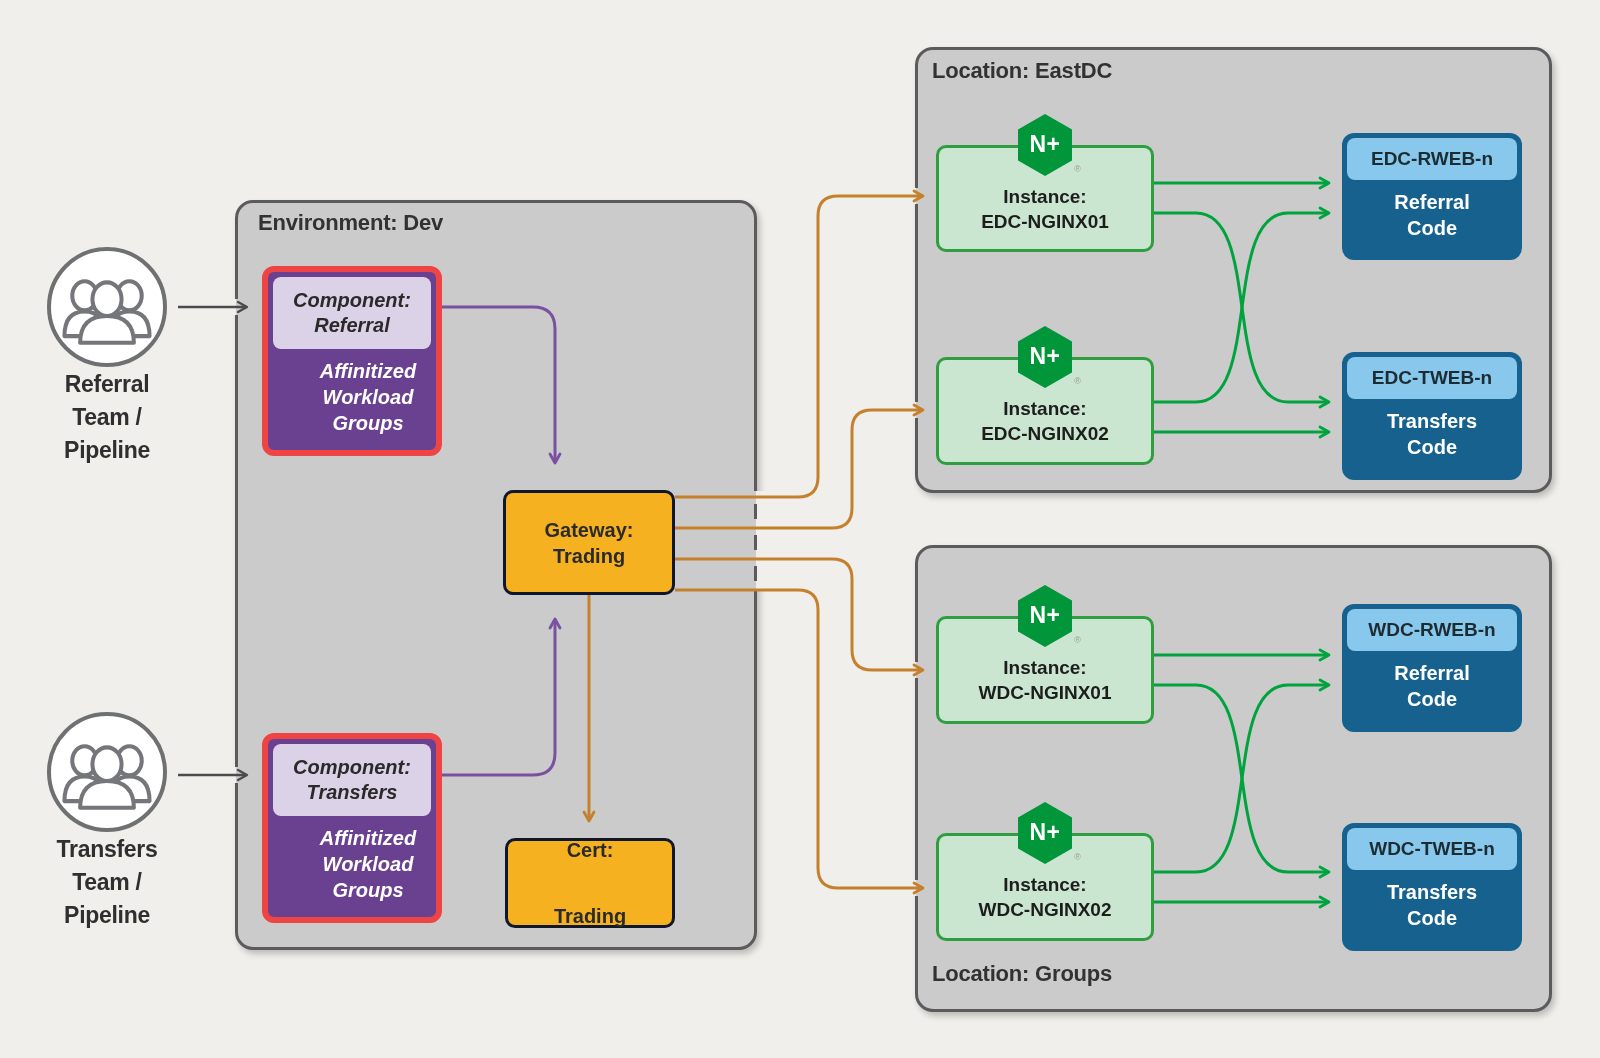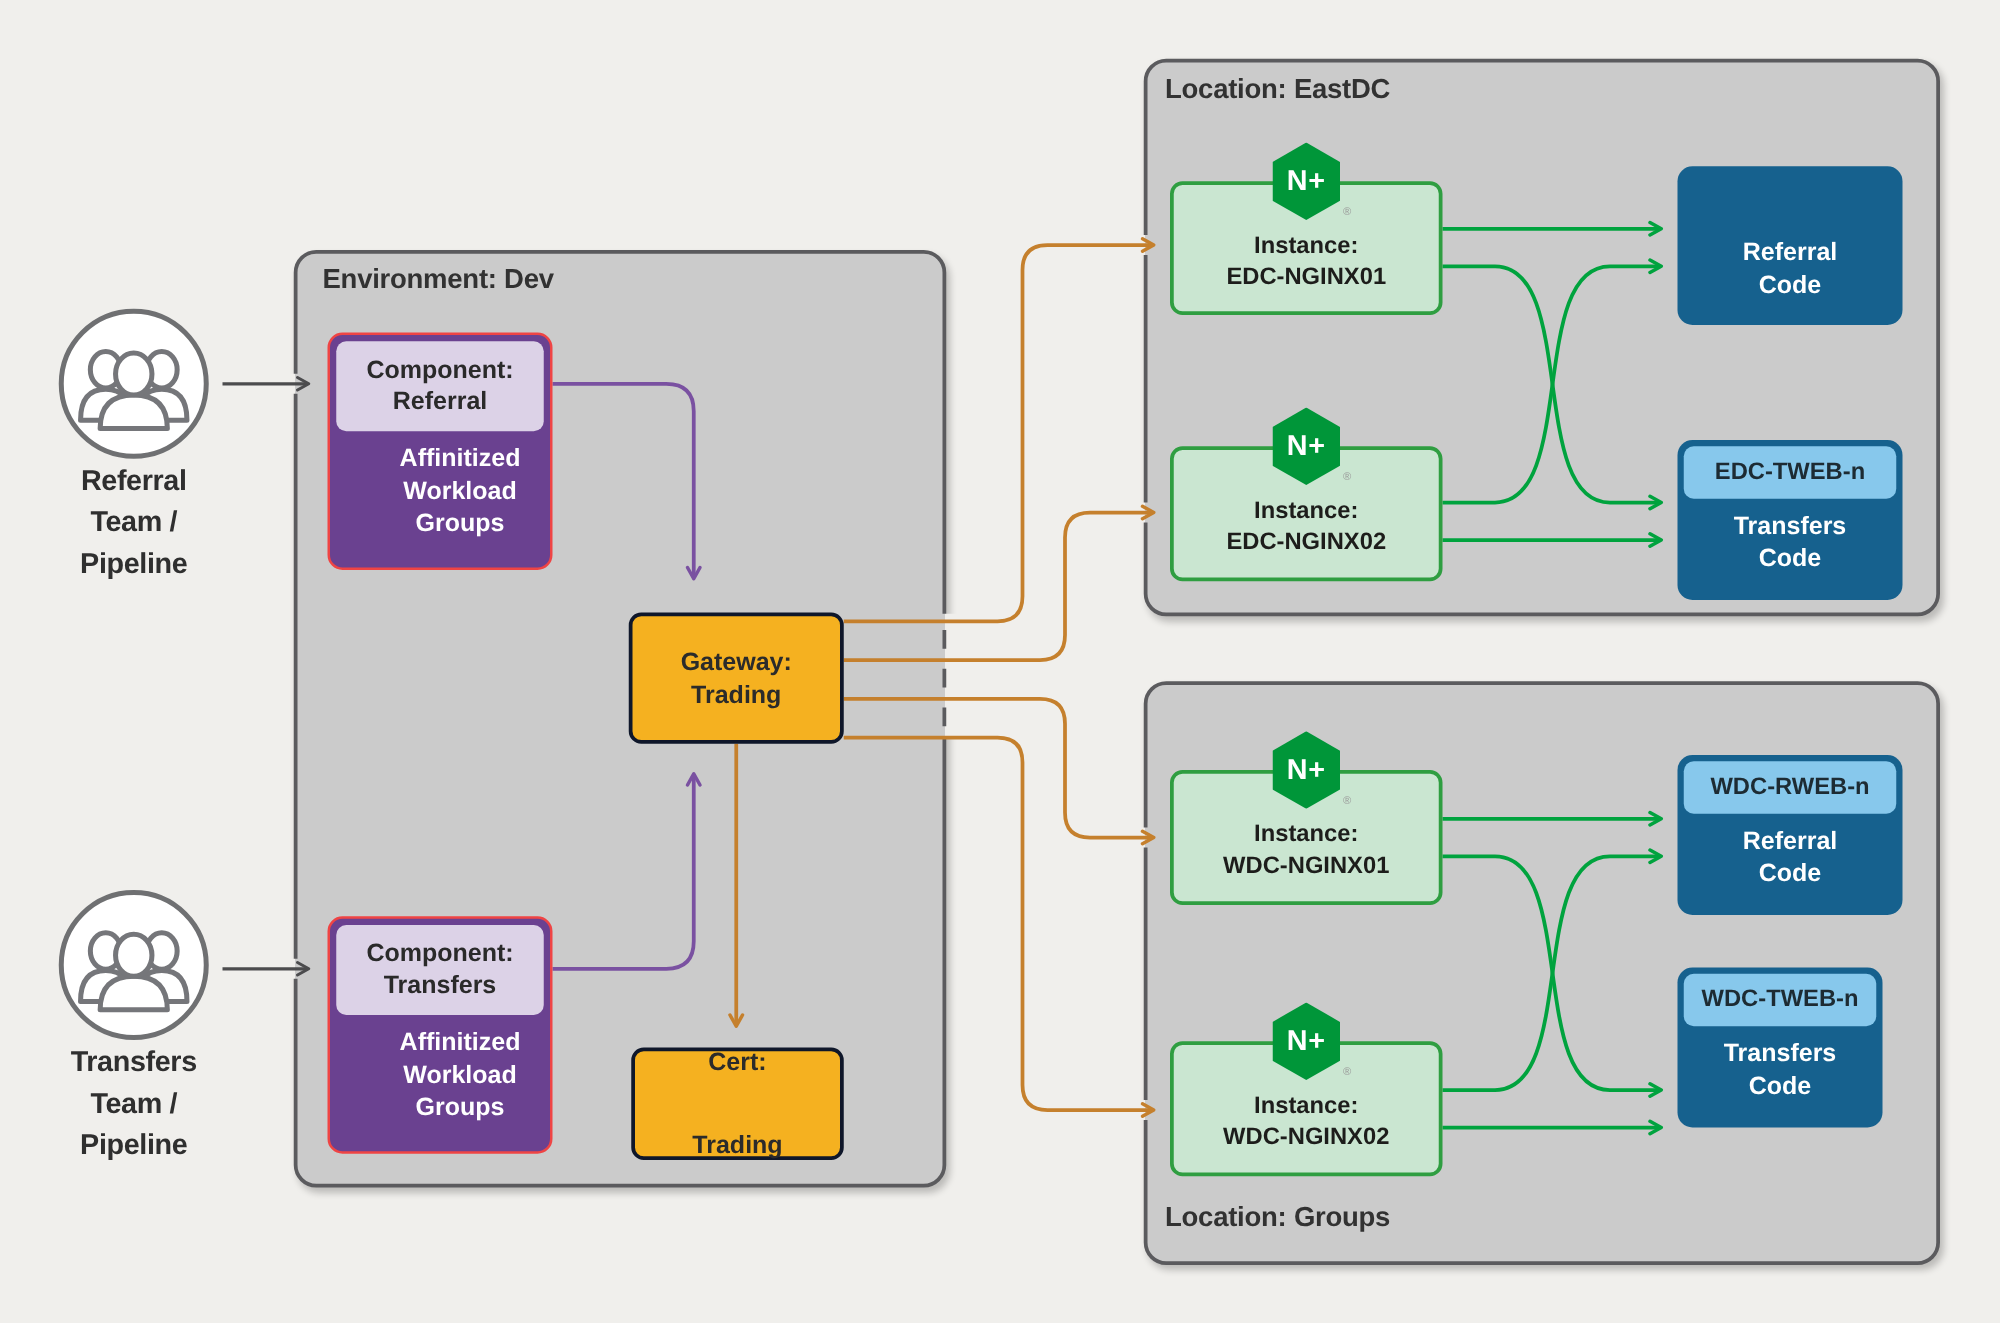--- a/index.html
+++ b/index.html
@@ -20,21 +20,21 @@
   .gap-dev{background:linear-gradient(to right,#cbcbcb 0 50%,#f0efec 50% 100%);}
   .gap-loc{background:linear-gradient(to right,#f0efec 0 50%,#cbcbcb 50% 100%);}
   .dash{position:absolute;width:3px;background:#5b5b5e;z-index:1;}
   
   .team-circle{position:absolute;width:120px;height:120px;border:4px solid #6f7072;border-radius:50%;
     background:#ffffff;box-sizing:border-box;z-index:3;}
   .team-label{position:absolute;width:180px;text-align:center;font-size:23px;font-weight:600;
     color:#2f2f2f;line-height:33px;z-index:3;letter-spacing:-0.3px;}
   
   .node{position:absolute;box-sizing:border-box;z-index:3;text-align:center;}
-  .component{background:#6a4190;border:2px solid #ef4444;border-radius:12px;}
+  .component{background:#6a4190;border:6px solid #ef4444;border-radius:12px;font-style:italic;}
   .component .hdr{position:absolute;left:5px;right:5px;top:5px;height:72px;background:#dcd2e7;
     border-radius:8px;font-size:20px;font-weight:bold;color:#2a2a2a;line-height:25px;padding-top:11px;box-sizing:border-box;}
   .component .bdy{position:absolute;left:0;right:0;top:86px;font-size:20px;font-weight:bold;color:#ffffff;line-height:26px;padding-left:32px;}
   .gold{background:#f5b120;border:3px solid #0f172a;border-radius:10px;
     font-size:20px;font-weight:bold;color:#2b2b2b;display:flex;flex-direction:column;justify-content:center;line-height:26px;}
   .instance{background:#cae6d1;border:3px solid #2f9e41;border-radius:10px;
     font-size:19px;font-weight:bold;color:#1d1d1b;padding-top:36px;line-height:25px;}
   .codebox{background:#16618e;border-radius:12px;}
   .codebox .tag{position:absolute;left:5px;right:5px;top:5px;height:42px;background:#87c8ec;
     border-radius:8px;font-size:19px;font-weight:bold;color:#1d2b33;line-height:42px;}
@@ -208,20 +208,21 @@
   </div>
   <div class="hex" style="left:1018px;top:326px;">
     <svg width="54" height="62" viewBox="0 0 54 62">
         <polygon points="27,0 54,15.5 54,46.5 27,62 0,46.5 0,15.5" fill="#009639"></polygon>
       </svg>
     <div class="ntext">N+</div>
     <div class="rmark">®</div>
   </div>
 
   <div class="node codebox" style="left:1342px;top:133px;width:180px;height:127px;">
+    <div class="tag">EDC-RWEB-n</div>
     <div class="cb-body">
       <div>Referral</div>
       <div>Code</div>
     </div>
   </div>
 
   <div class="node codebox" style="left:1342px;top:352px;width:180px;height:128px;">
     <div class="tag">EDC-TWEB-n</div>
     <div class="cb-body">
       <div>Transfers</div>
@@ -256,21 +257,21 @@
   </div>
 
   <div class="node codebox" style="left:1342px;top:604px;width:180px;height:128px;">
     <div class="tag">WDC-RWEB-n</div>
     <div class="cb-body">
       <div>Referral</div>
       <div>Code</div>
     </div>
   </div>
 
-  <div class="node codebox" style="left:1342px;top:774px;width:164px;height:128px;">
+  <div class="node codebox" style="left:1342px;top:823px;width:180px;height:128px;">
     <div class="tag">WDC-TWEB-n</div>
     <div class="cb-body">
       <div>Transfers</div>
       <div>Code</div>
     </div>
   </div>
 
 </div>
 
 </body></html>

